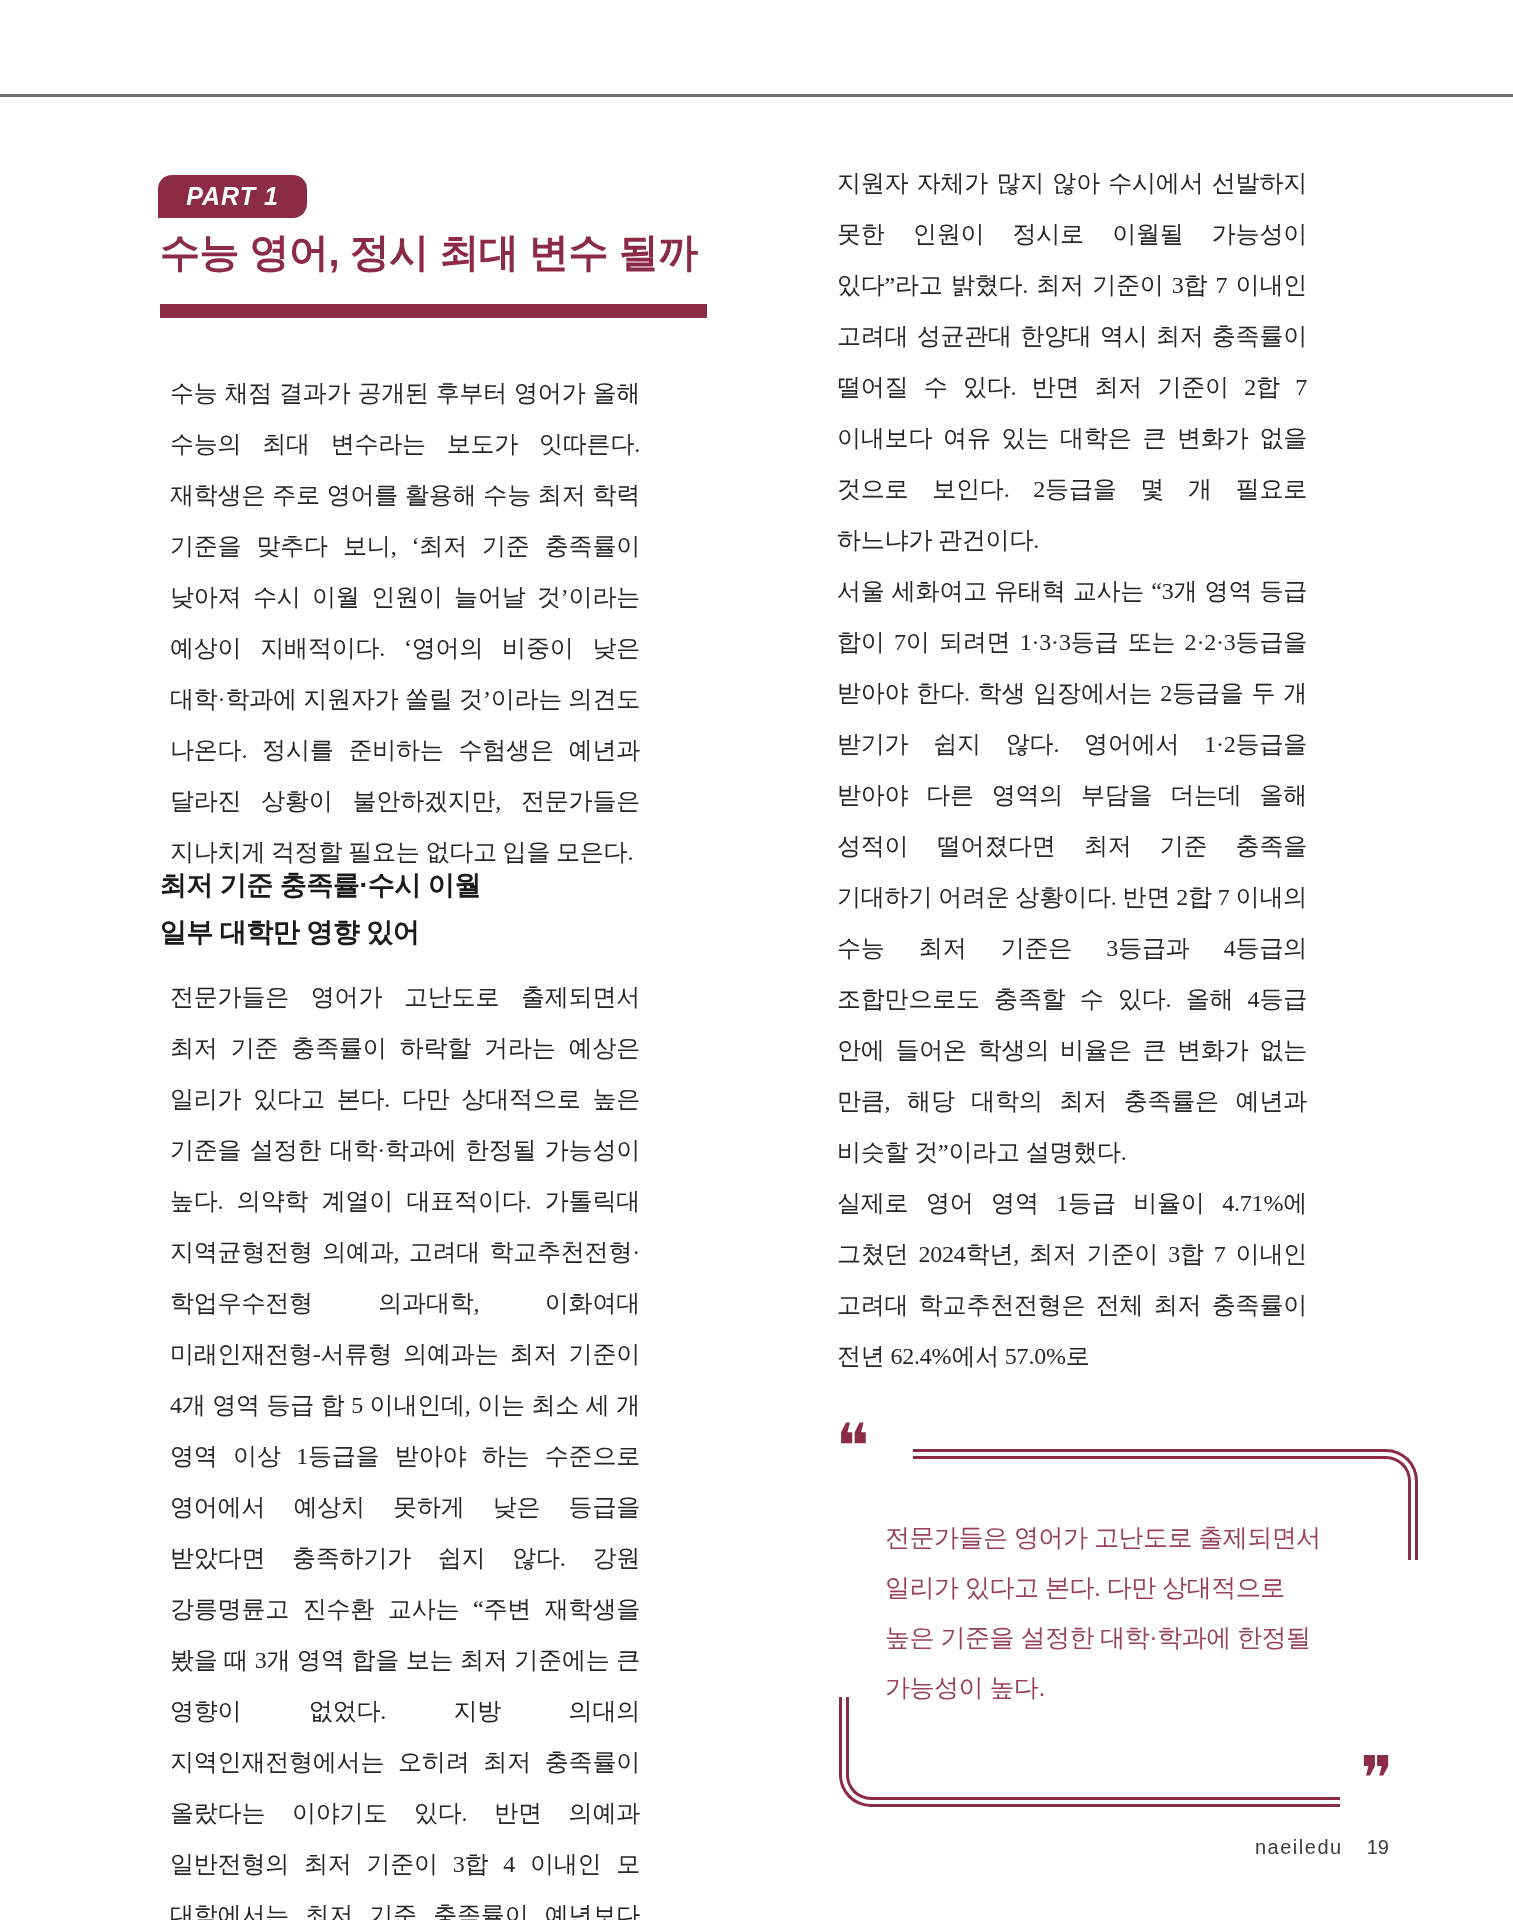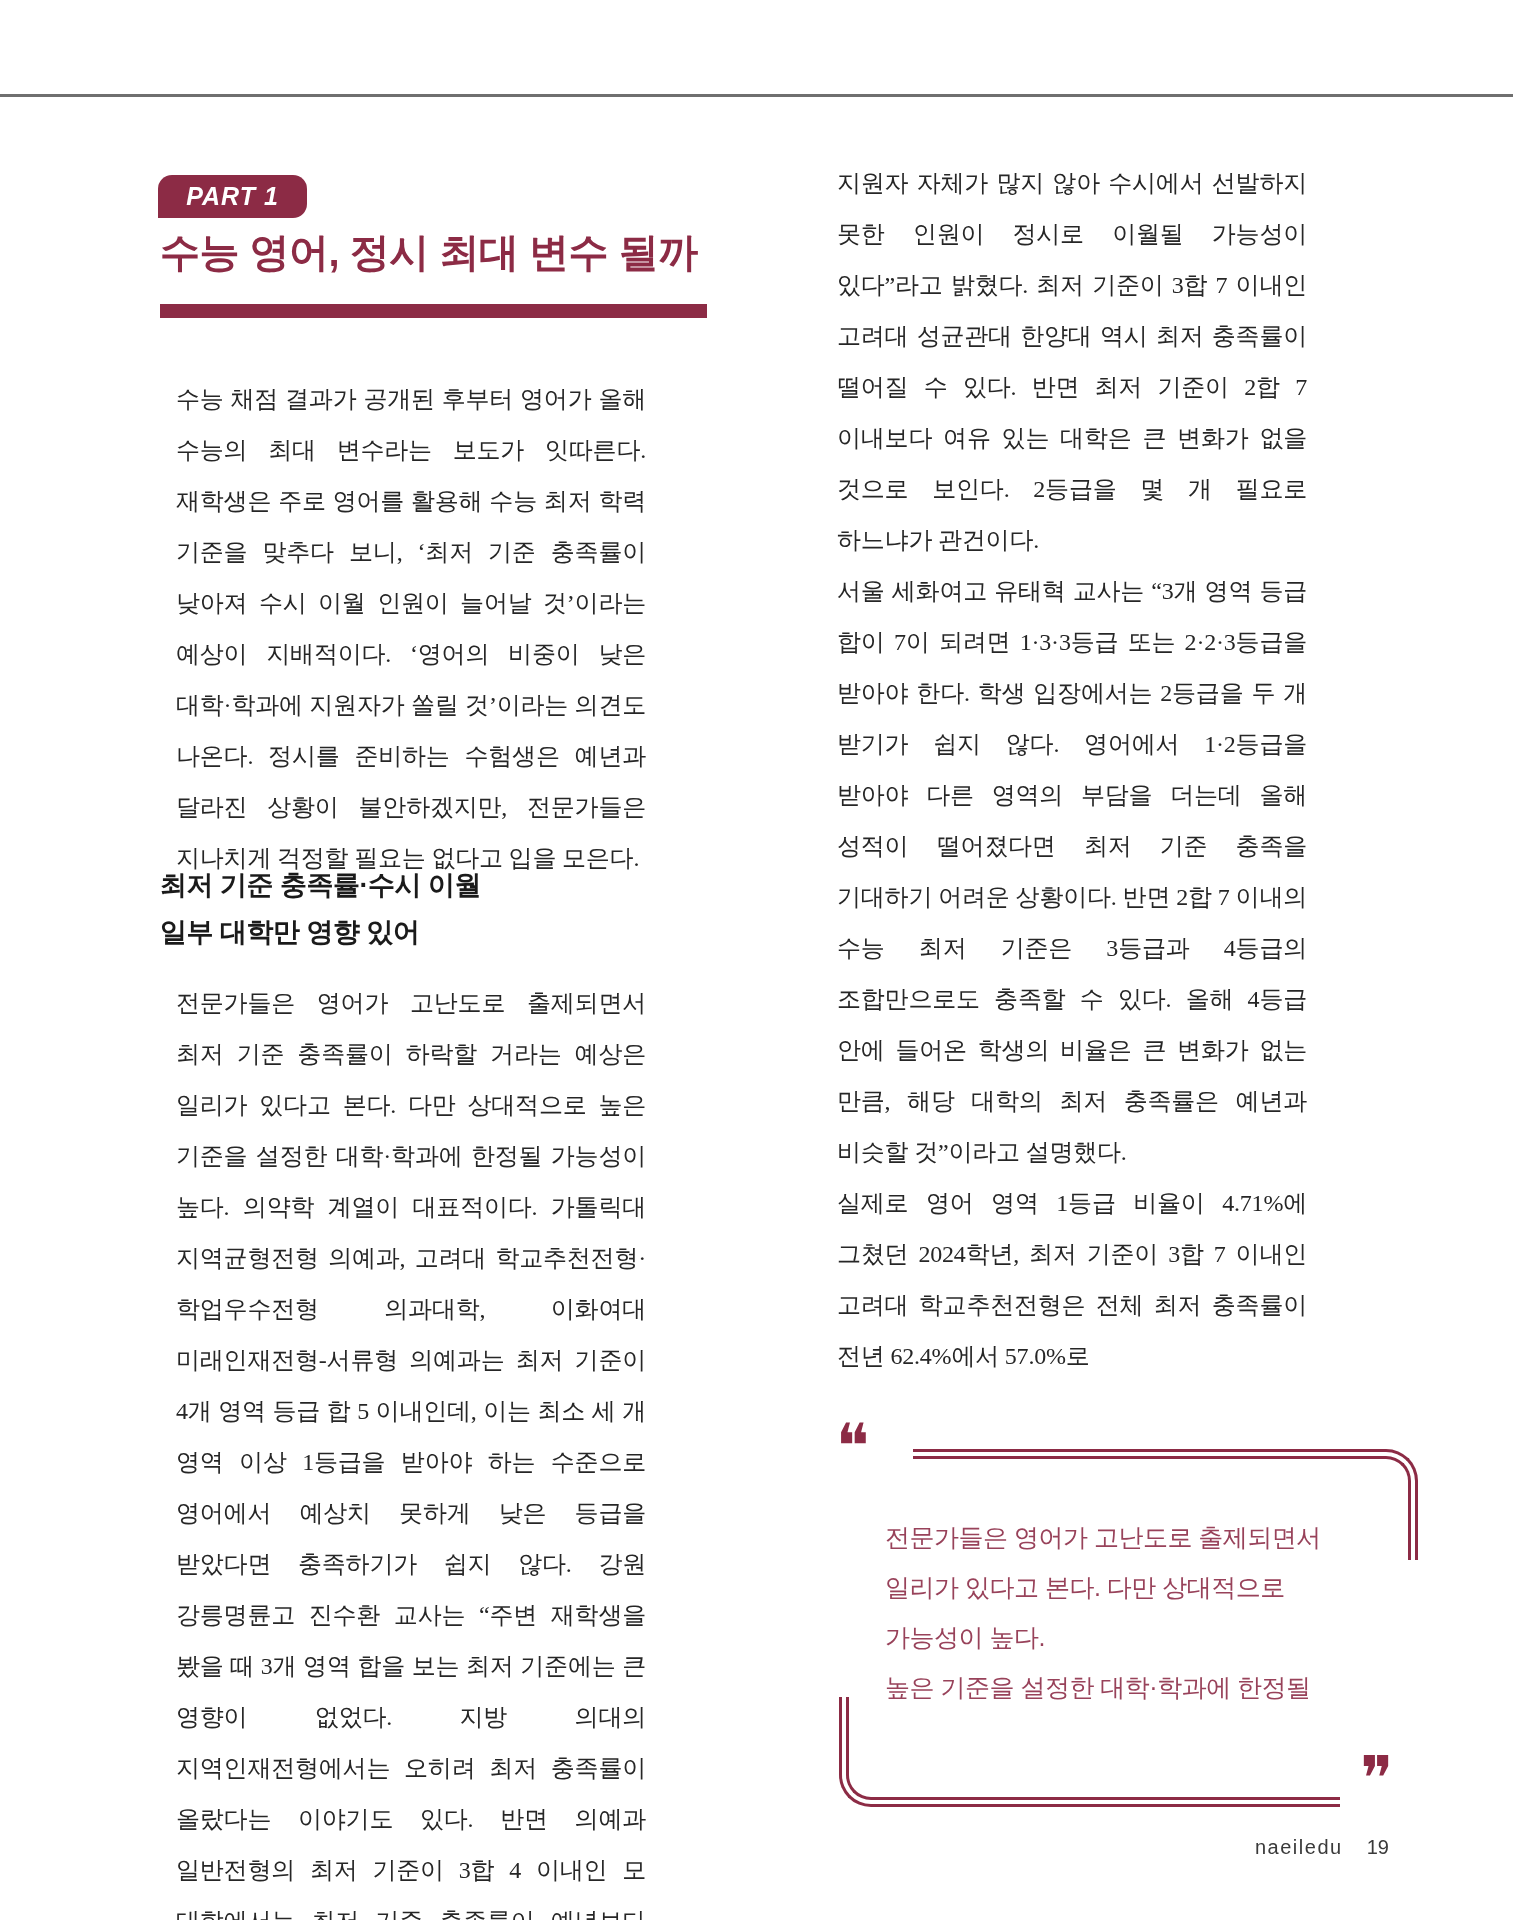--- a/index.html
+++ b/index.html
@@ -29,21 +29,21 @@
     font-family:"Liberation Sans","DejaVu Sans",sans-serif;
     font-weight:bold;font-size:40px;line-height:48px;
     letter-spacing:-0.5px;
     color:#8c2b45;
   }
   .title-bar{
     position:absolute;left:160px;top:304px;width:547px;height:14px;
     background:#8c2b45;
   }
   .body-par{
-    margin:16px;
+    margin:10px;
     font-size:24px;line-height:51px;
     color:#262626;
     text-align:justify;
     word-break:keep-all;
     letter-spacing:-0.2px;
   }
   .left-p1{position:absolute;left:160px;top:358px;width:470px;}
   .subhead{
     position:absolute;left:160px;top:862px;margin:0;width:470px;
     font-family:"Liberation Sans","DejaVu Sans",sans-serif;
@@ -125,22 +125,22 @@
     <p class="body-par">서울 세화여고 유태혁 교사는 “3개 영역 등급 합이 7이 되려면 1·3·3등급 또는 2·2·3등급을 받아야 한다. 학생 입장에서는 2등급을 두 개 받기가 쉽지 않다. 영어에서 1·2등급을 받아야 다른 영역의 부담을 더는데 올해 성적이 떨어졌다면 최저 기준 충족을 기대하기 어려운 상황이다. 반면 2합 7 이내의 수능 최저 기준은 3등급과 4등급의 조합만으로도 충족할 수 있다. 올해 4등급 안에 들어온 학생의 비율은 큰 변화가 없는 만큼, 해당 대학의 최저 충족률은 예년과 비슷할 것”이라고 설명했다.</p>
     <p class="body-par">실제로 영어 영역 1등급 비율이 4.71%에 그쳤던 2024학년, 최저 기준이 3합 7 이내인 고려대 학교추천전형은 전체 최저 충족률이 전년 62.4%에서 57.0%로</p>
   </div>
 
   <div class="quote-open">❝</div>
   <div class="quote-frame-top"></div>
 
   <div class="pull-quote-text">
     <span>전문가들은 영어가 고난도로 출제되면서</span>
     <span>일리가 있다고 본다. 다만 상대적으로</span>
+    <span>높은 기준을 설정한 대학·학과에 한정될</span>
     <span>가능성이 높다.</span>
-    <span>높은 기준을 설정한 대학·학과에 한정될</span>
   </div>
 
   <div class="quote-frame-bottom"></div>
   <div class="quote-close">❞</div>
 
   <div class="page-footer">
     <span class="footer-brand">naeiledu</span>
     <span class="footer-page">19</span>
   </div>
 

